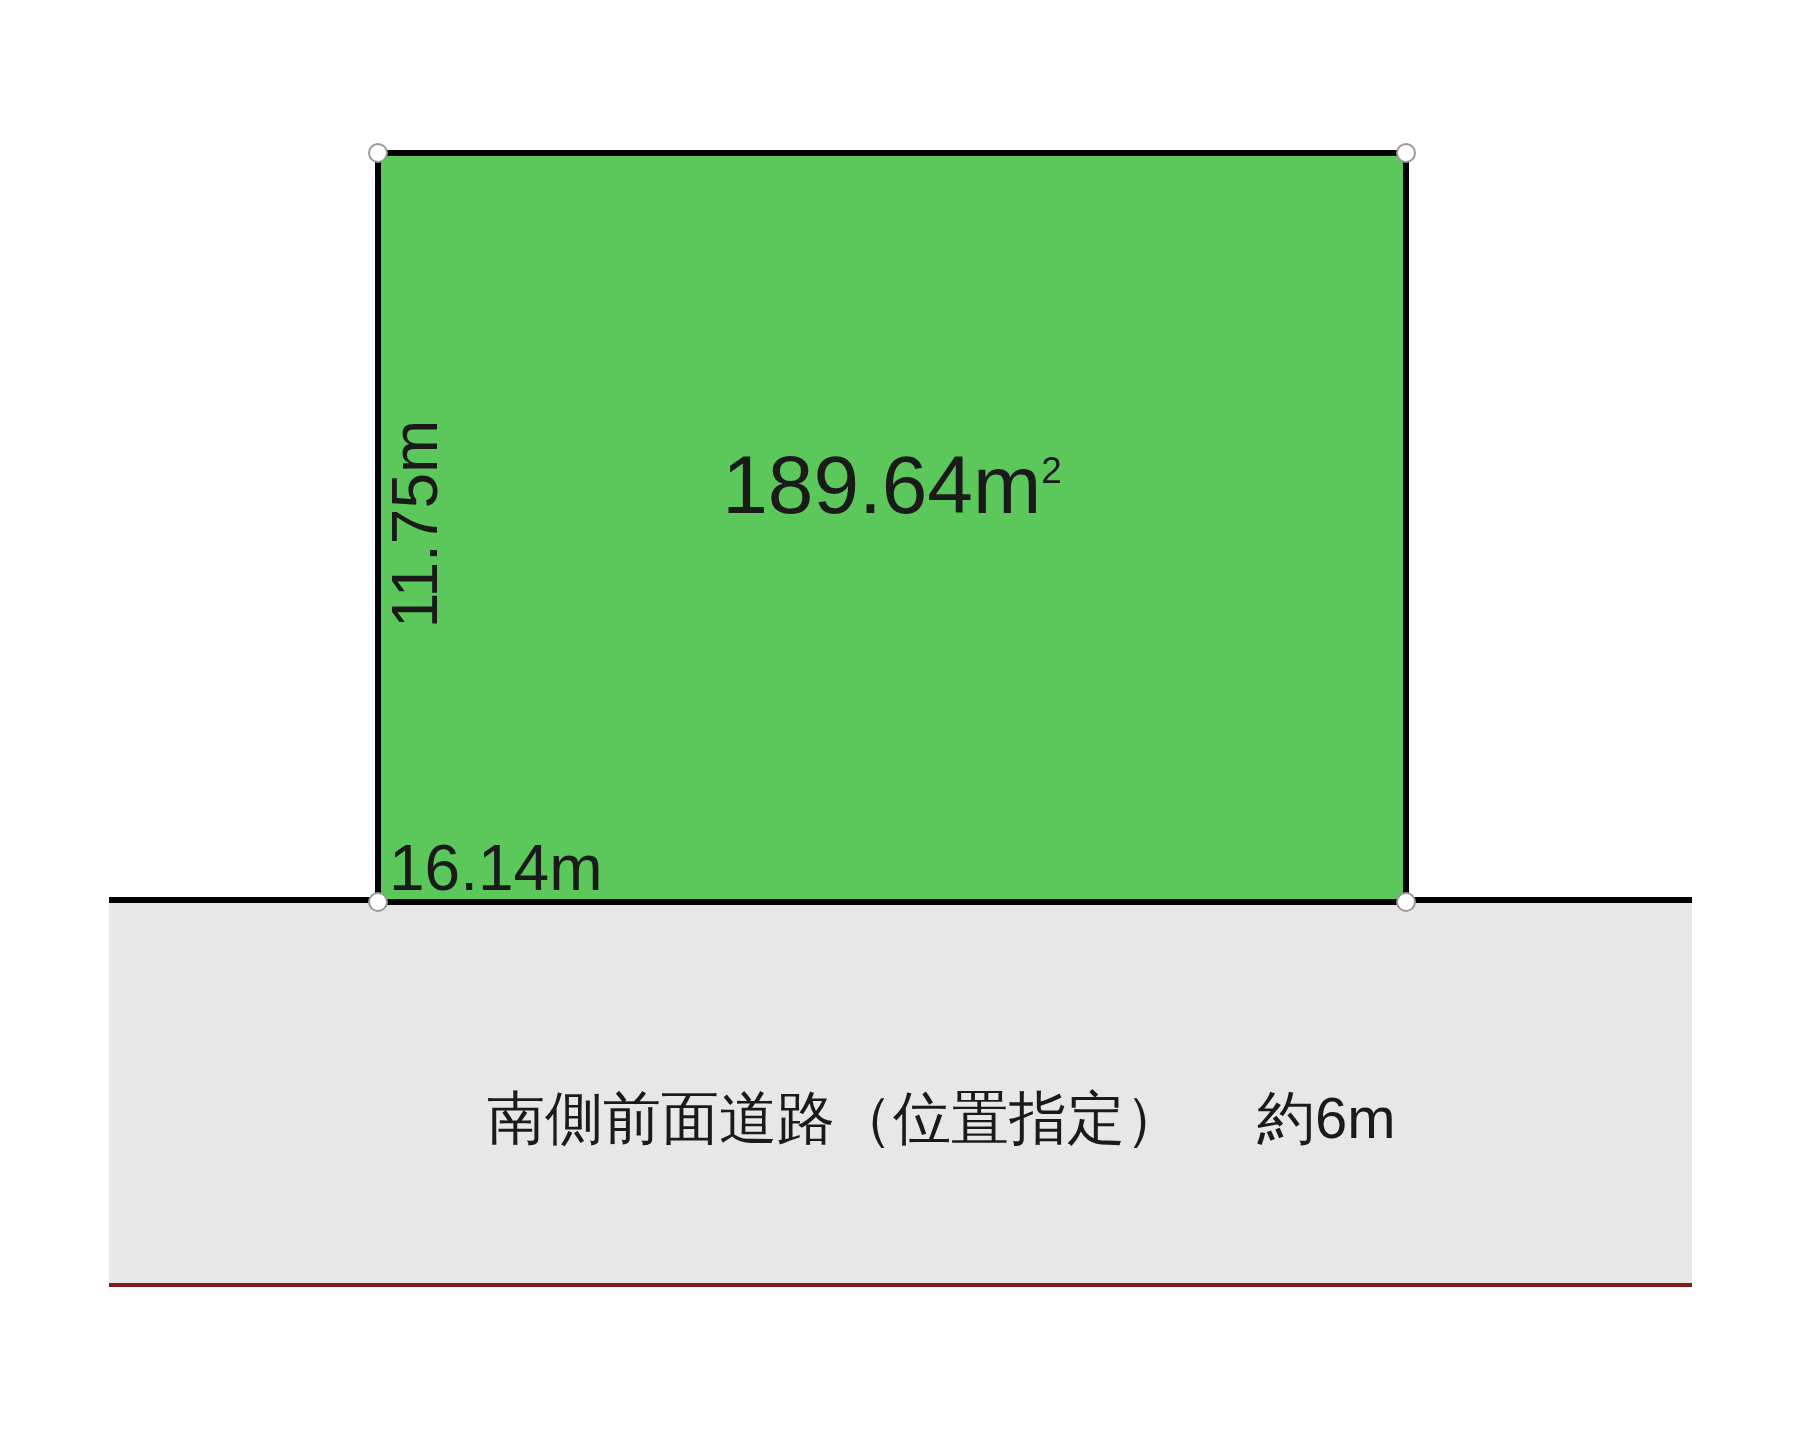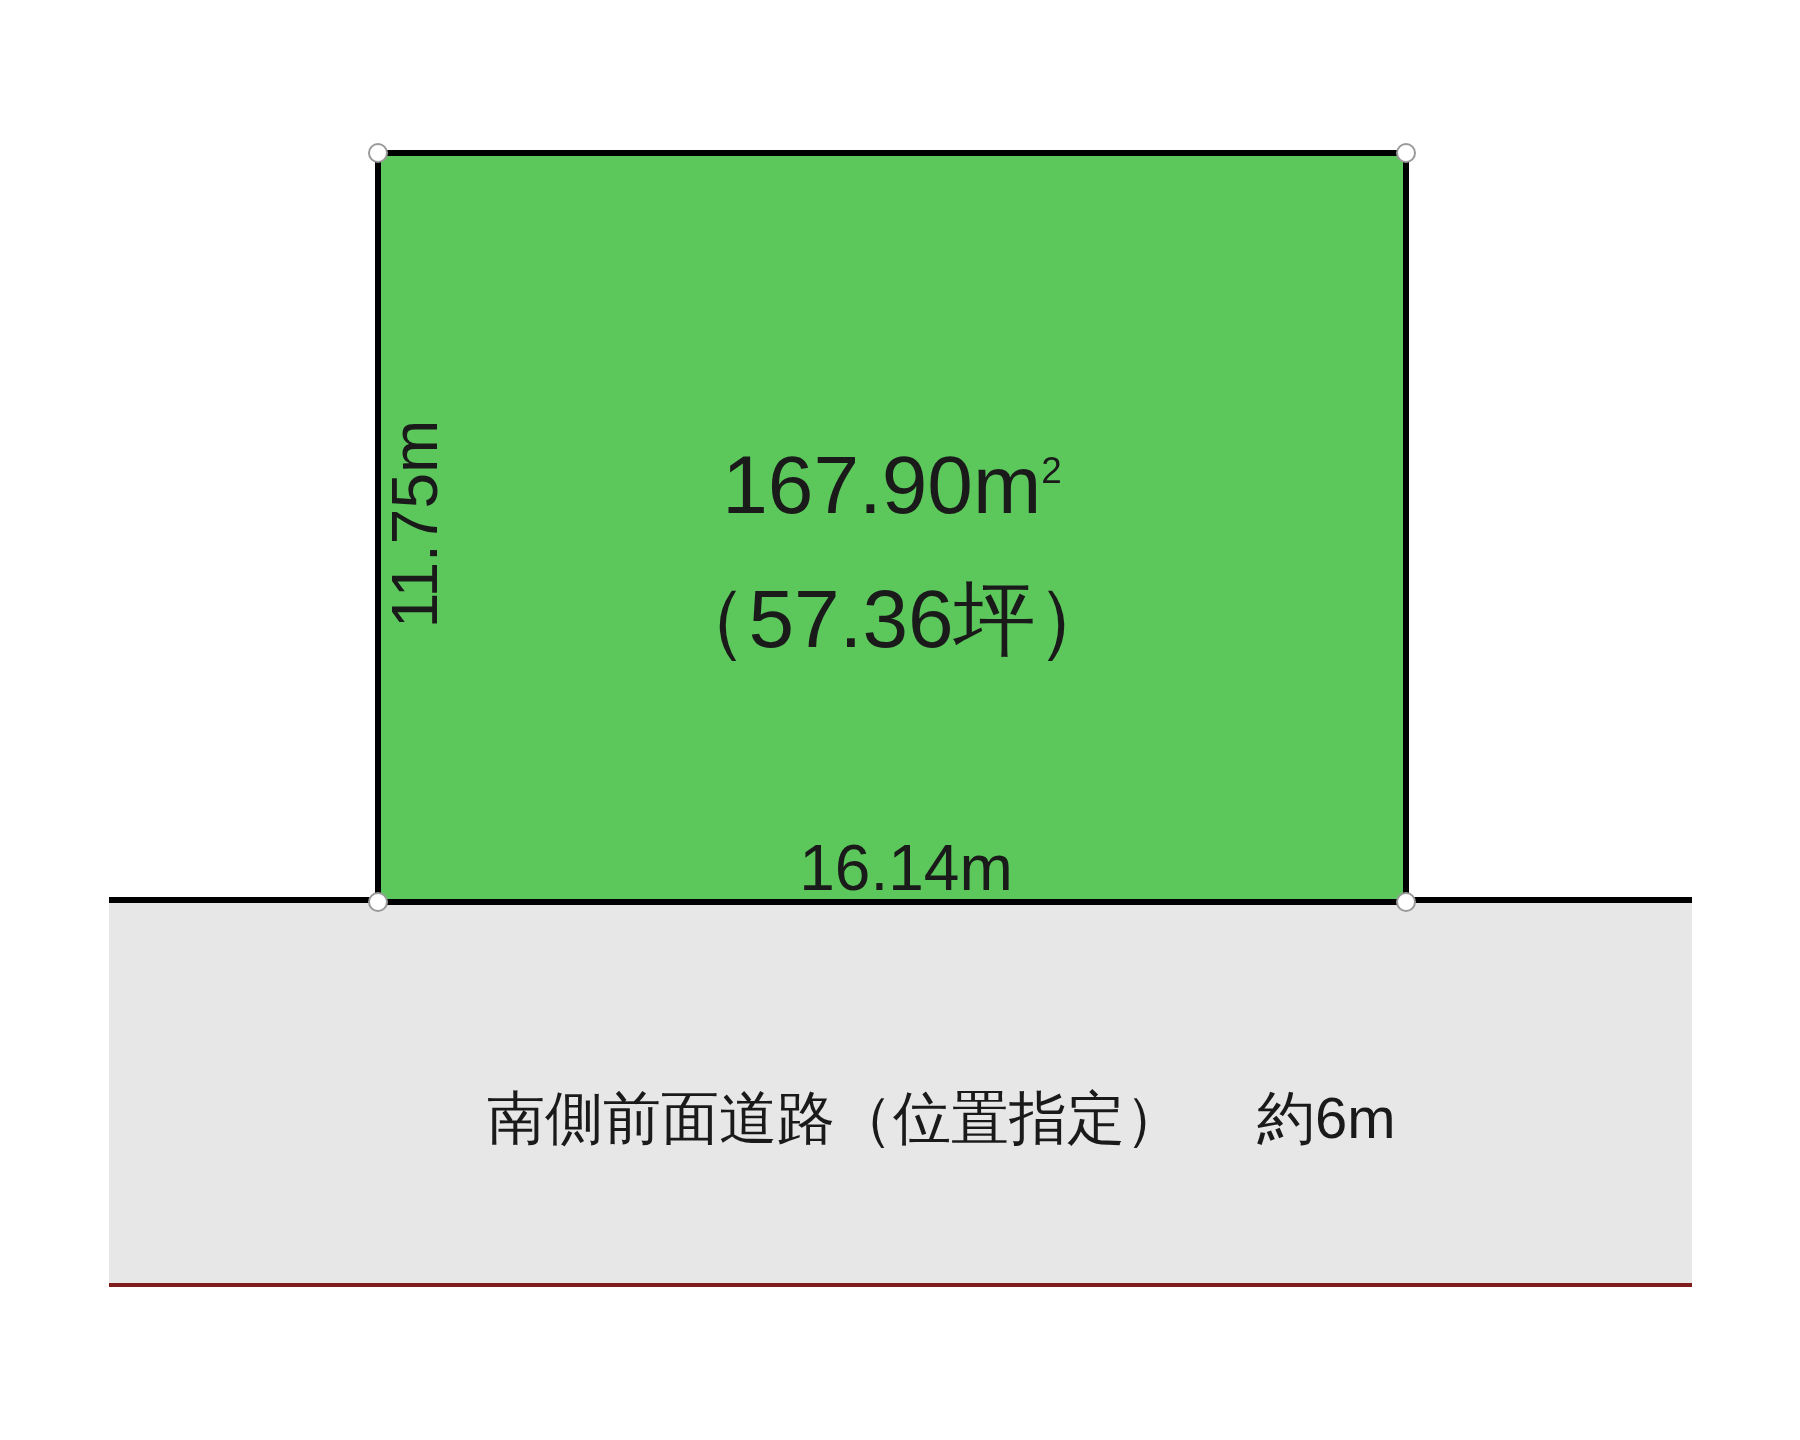--- a/index.html
+++ b/index.html
@@ -71,21 +71,21 @@
     font-size: 64px;
     line-height: 64px;
     white-space: nowrap;
     color: #1a1a1a;
   }
   .width-label {
     position: absolute;
     left: 389px;
     top: 836px;
     width: 1034px;
-    text-align: center;
+    text-align: left;
     font-size: 64px;
     line-height: 64px;
     color: #1a1a1a;
   }
   
   .marker {
     position: absolute;
     width: 16px;
     height: 16px;
     border-radius: 50%;
@@ -103,22 +103,21 @@
 
 <div class="canvas">
 
   <div class="road" style="background: rgb(231, 231, 231);">
     <div class="road-label">南側前面道路（位置指定）　 約6m</div>
   </div>
 
   <div class="plot" style="background: rgb(92, 200, 92);"></div>
 
   <div class="area-label">
-    <div class="area-line1"><span>167.90m</span><sup>2</sup></div>
-    <div class="area-line2">（57.36坪）</div>
+    <div class="area-line1"><span>189.64m</span><sup>2</sup></div>
   </div>
 
   <div class="side-label">11.75m</div>
 
   <div class="width-label">16.14m</div>
 
   <div class="marker tl"></div>
   <div class="marker tr"></div>
   <div class="marker bl"></div>
   <div class="marker br"></div>

